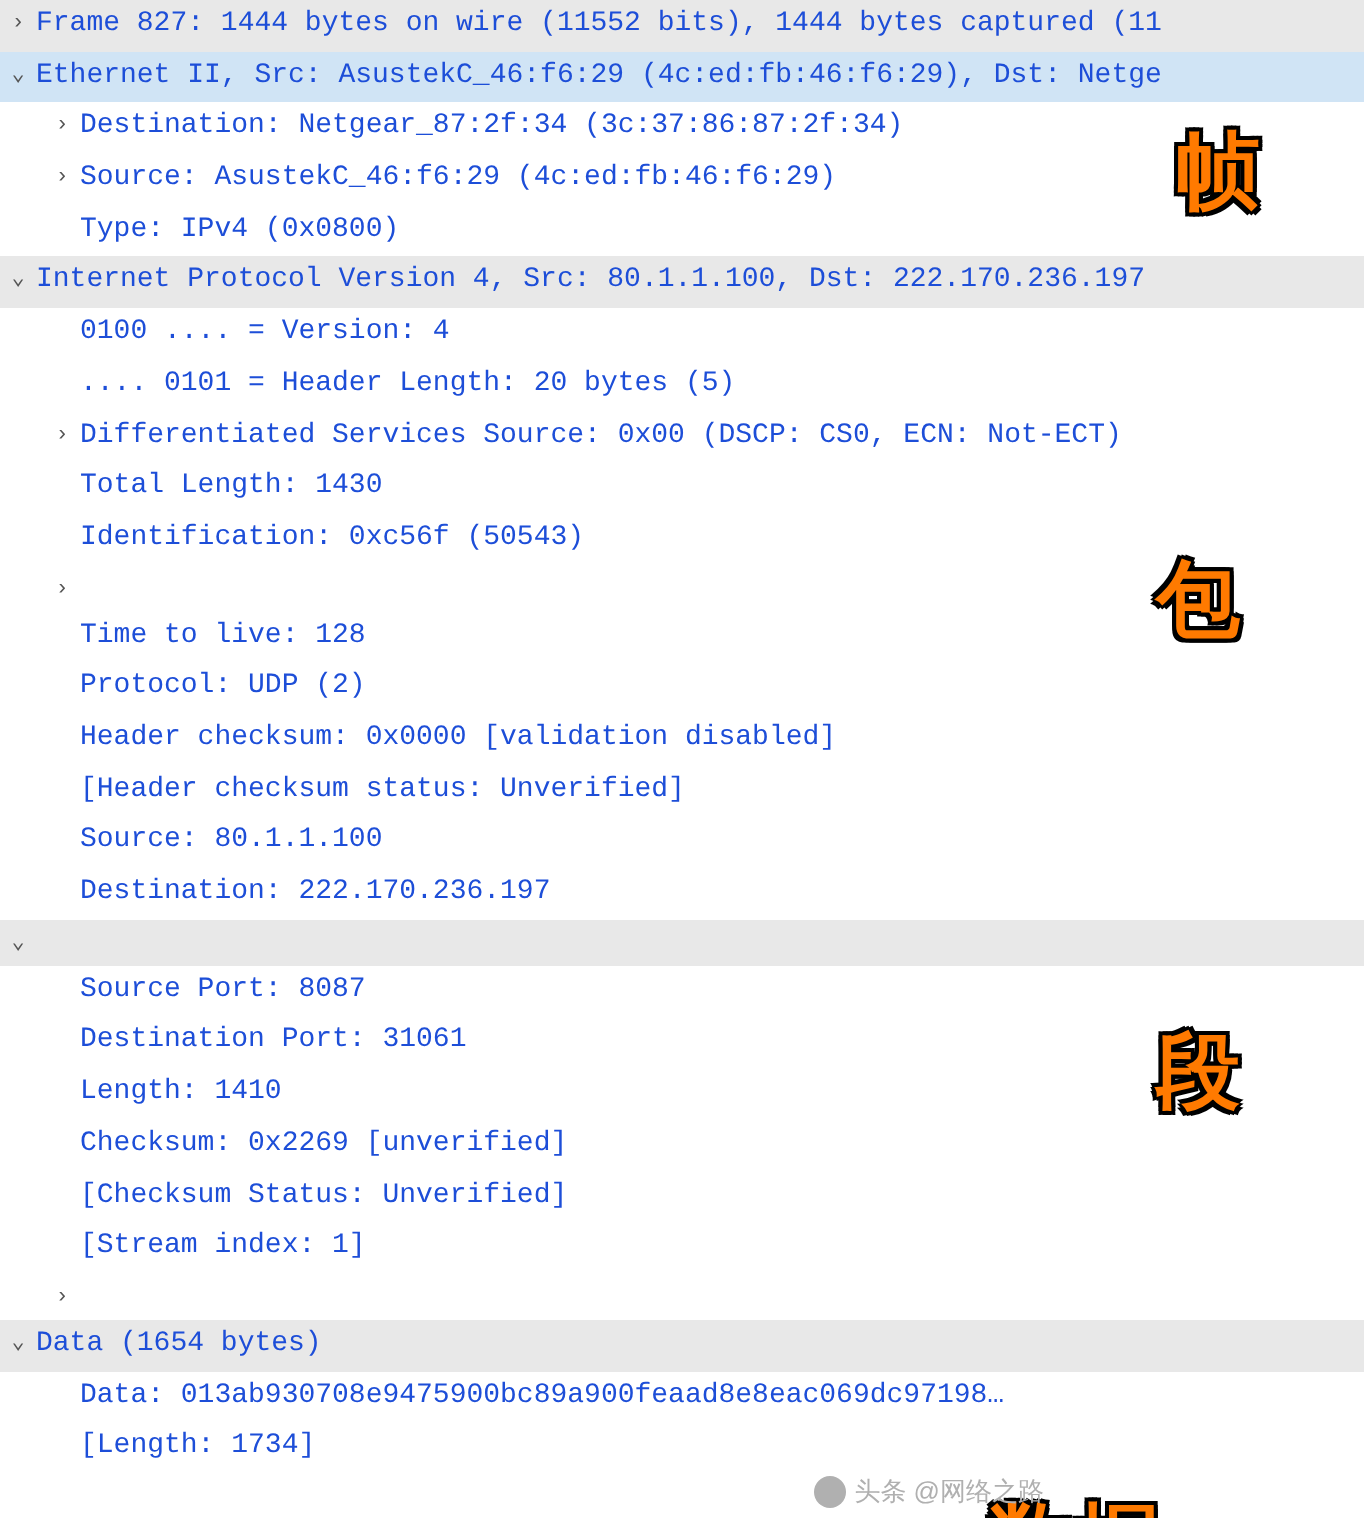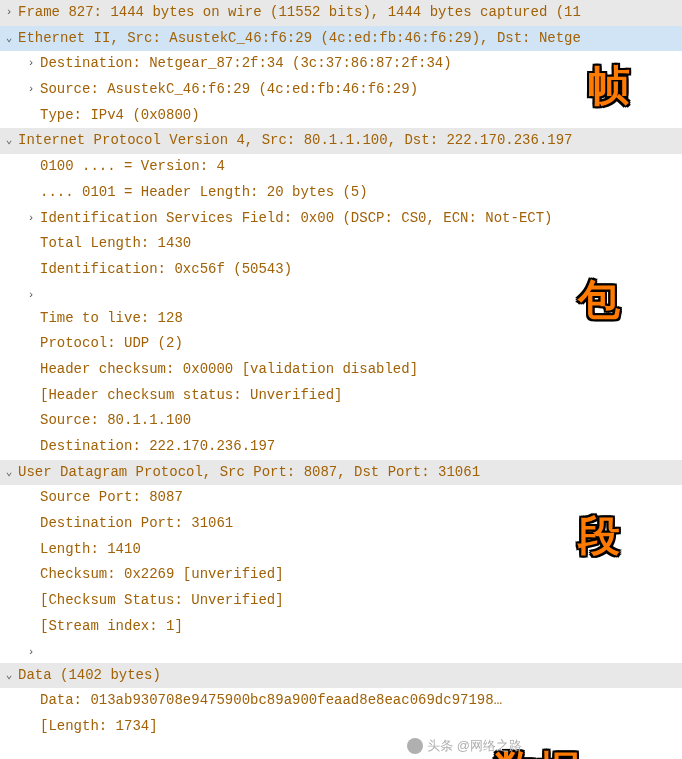--- a/index.html
+++ b/index.html
@@ -37,21 +37,21 @@
       flex-shrink: 0;
       cursor: pointer;
       padding-top: 2px;
     }
     .no-expander {
       width: 18px;
       flex-shrink: 0;
     }
     .indent-1 { padding-left: 22px; }
     .text {
-      color: #a16207;
+      color: #1d4ed8;
     }
     .annotation {
       position: absolute;
       font-weight: 900;
       font-size: 42px;
       color: #ff7a00;
       text-shadow: 2px 2px 0 #000, -2px -2px 0 #000, 2px -2px 0 #000, -2px 2px 0 #000, 2px 0 0 #000, -2px 0 0 #000, 0 2px 0 #000, 0 -2px 0 #000;
       font-family: "Microsoft YaHei", sans-serif;
       letter-spacing: 2px;
     }
@@ -106,21 +106,21 @@
 <div class="row indent-1">
   <span class="no-expander"></span>
   <span class="text">0100 .... = Version: 4</span>
 </div>
 <div class="row indent-1">
   <span class="no-expander"></span>
   <span class="text">.... 0101 = Header Length: 20 bytes (5)</span>
 </div>
 <div class="row indent-1">
   <span class="expander">›</span>
-  <span class="text">Identification Services Field: 0x00 (DSCP: CS0, ECN: Not-ECT)</span>
+  <span class="text">Differentiated Services Source: 0x00 (DSCP: CS0, ECN: Not-ECT)</span>
 </div>
 <div class="row indent-1">
   <span class="no-expander"></span>
   <span class="text">Total Length: 1430</span>
 </div>
 <div class="row indent-1">
   <span class="no-expander"></span>
   <span class="text">Identification: 0xc56f (50543)</span>
 </div>
 <div class="row indent-1">
@@ -146,21 +146,20 @@
   <span class="no-expander"></span>
   <span class="text">Source: 80.1.1.100</span>
 </div>
 <div class="row indent-1">
   <span class="no-expander"></span>
   <span class="text">Destination: 222.170.236.197</span>
 </div>
 
 <div class="row header-row">
   <span class="expander">⌄</span>
-  <span class="text">User Datagram Protocol, Src Port: 8087, Dst Port: 31061</span>
 </div>
 <div class="row indent-1">
   <span class="no-expander"></span>
   <span class="text">Source Port: 8087</span>
 </div>
 <div class="row indent-1">
   <span class="no-expander"></span>
   <span class="text">Destination Port: 31061</span>
 </div>
 <div class="row indent-1">
@@ -178,21 +177,21 @@
 <div class="row indent-1">
   <span class="no-expander"></span>
   <span class="text">[Stream index: 1]</span>
 </div>
 <div class="row indent-1">
   <span class="expander">›</span>
 </div>
 
 <div class="row header-row">
   <span class="expander">⌄</span>
-  <span class="text">Data (1402 bytes)</span>
+  <span class="text">Data (1654 bytes)</span>
 </div>
 <div class="row indent-1">
   <span class="no-expander"></span>
   <span class="text">Data: 013ab930708e9475900bc89a900feaad8e8eac069dc97198…</span>
 </div>
 <div class="row indent-1">
   <span class="no-expander"></span>
   <span class="text">[Length: 1734]</span>
 </div>
 

